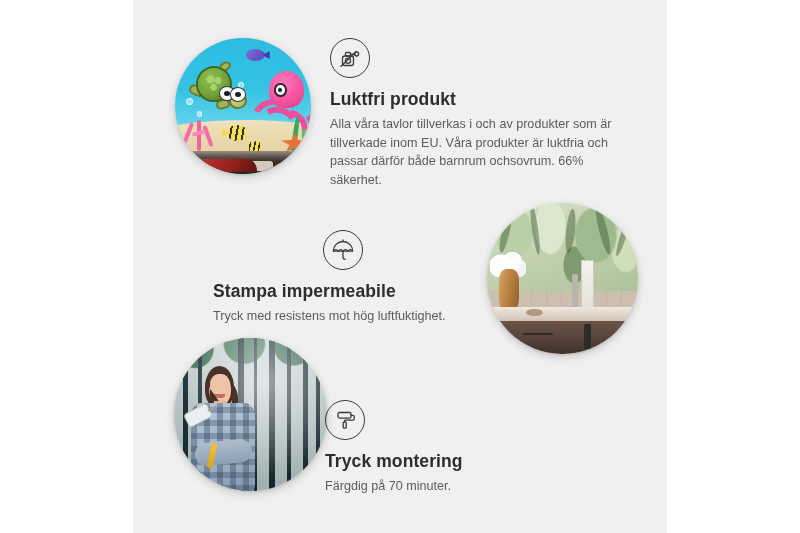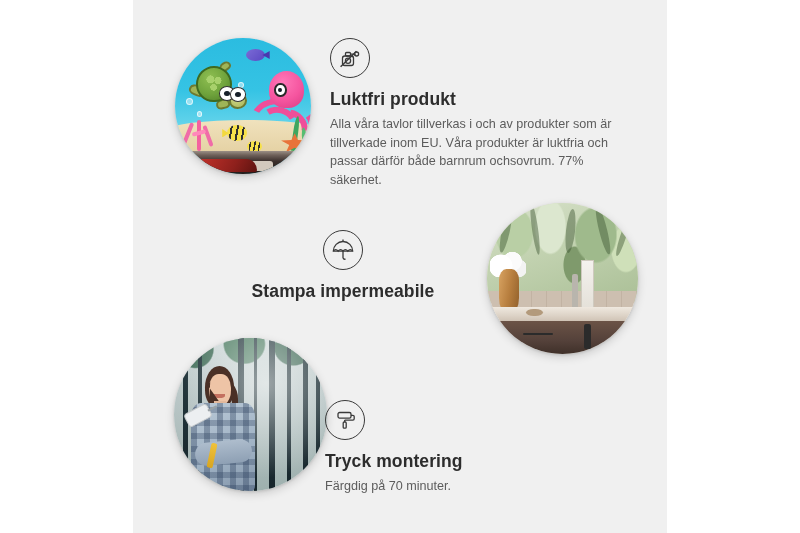--- a/index.html
+++ b/index.html
@@ -498,21 +498,21 @@
     color: #2d2d2d;
     letter-spacing: .1px;
     line-height: 1.15;
   }
   p.body {
     margin: 0;
     font-size: 12.6px;
     line-height: 1.47;
     color: #5c5c5c;
   }
-  .center { text-align: center; }
+  .center { text-align: left; }
   .center .icon-circle { margin: 0 auto; }
 
   
   #feat-1 { left: 330px; top: 38px;  width: 290px; }
   #feat-2 { left: 213px; top: 230px; width: 260px; }
   #feat-3 { left: 325px; top: 400px; width: 260px; }
 
   #photo-1 { left: 175px; top: 38px;  width: 136px; height: 136px; }
   #photo-2 { left: 487px; top: 203px; width: 151px; height: 151px; }
   #photo-3 { left: 174px; top: 338px; width: 153px; height: 153px; }
@@ -570,21 +570,21 @@
       <svg width="26" height="26" viewBox="0 0 26 26" fill="none" stroke="#3a3a3a" stroke-width="1.3">
         <rect x="5.5" y="11" width="11" height="9.5" rx="2.2"></rect>
         <rect x="8.5" y="7.5" width="5" height="3.5" rx="1"></rect>
         <path d="M13.5 9.2 h3.2 a1.6 1.6 0 0 1 1.6 1.6"></path>
         <circle cx="19.6" cy="9" r="2"></circle>
         <circle cx="11" cy="15.8" r="2.6"></circle>
         <line x1="3.6" y1="21.8" x2="19.5" y2="6.2" stroke-width="1.5"></line>
       </svg>
     </div>
     <h3 class="title">Luktfri produkt</h3>
-    <p class="body">Alla våra tavlor tillverkas i och av produkter som är tillverkade inom EU. Våra produkter är luktfria och passar därför både barnrum ochsovrum. 77% säkerhet.</p>
+    <p class="body">Alla våra tavlor tillverkas i och av produkter som är tillverkade inom EU. Våra produkter är luktfria och passar därför både barnrum ochsovrum. 66% säkerhet.</p>
   </div>
 
   <div class="photo-wrap" id="photo-2">
     <div class="photo">
       <div class="scene bath">
         <div class="wall">
           <span class="leafstreak l1"></span>
           <span class="leafstreak l2"></span>
           <span class="leafstreak l3"></span>
           <span class="leafstreak l4"></span>
@@ -609,20 +609,21 @@
     <div class="icon-circle">
       <svg width="26" height="26" viewBox="0 0 26 26" fill="none" stroke="#3a3a3a" stroke-width="1.3">
         <path d="M3.3 14.2 a9.7 9.7 0 0 1 19.4 0 z"></path>
         <path d="M3.3 14.2 q2.4 -3 4.85 0 q2.4 -3 4.85 0 q2.4 -3 4.85 0 q2.4 -3 4.85 0"></path>
         <line x1="13" y1="14.2" x2="13" y2="21"></line>
         <path d="M13 21 a2 2 0 0 0 2.6 1"></path>
         <line x1="13" y1="4.5" x2="13" y2="2.6"></line>
       </svg>
     </div>
     <h3 class="title">Stampa impermeabile</h3>
+    <p class="body">Tryck med resistens mot hög luftfuktighet.</p>
   </div>
 
   <div class="photo-wrap" id="photo-3">
     <div class="photo">
       <div class="scene forest">
         <div class="canopy"></div>
         <div class="trunk t1"></div>
           <div class="trunk t2"></div>
         <div class="trunk t3"></div>
           <div class="trunk t4"></div>

